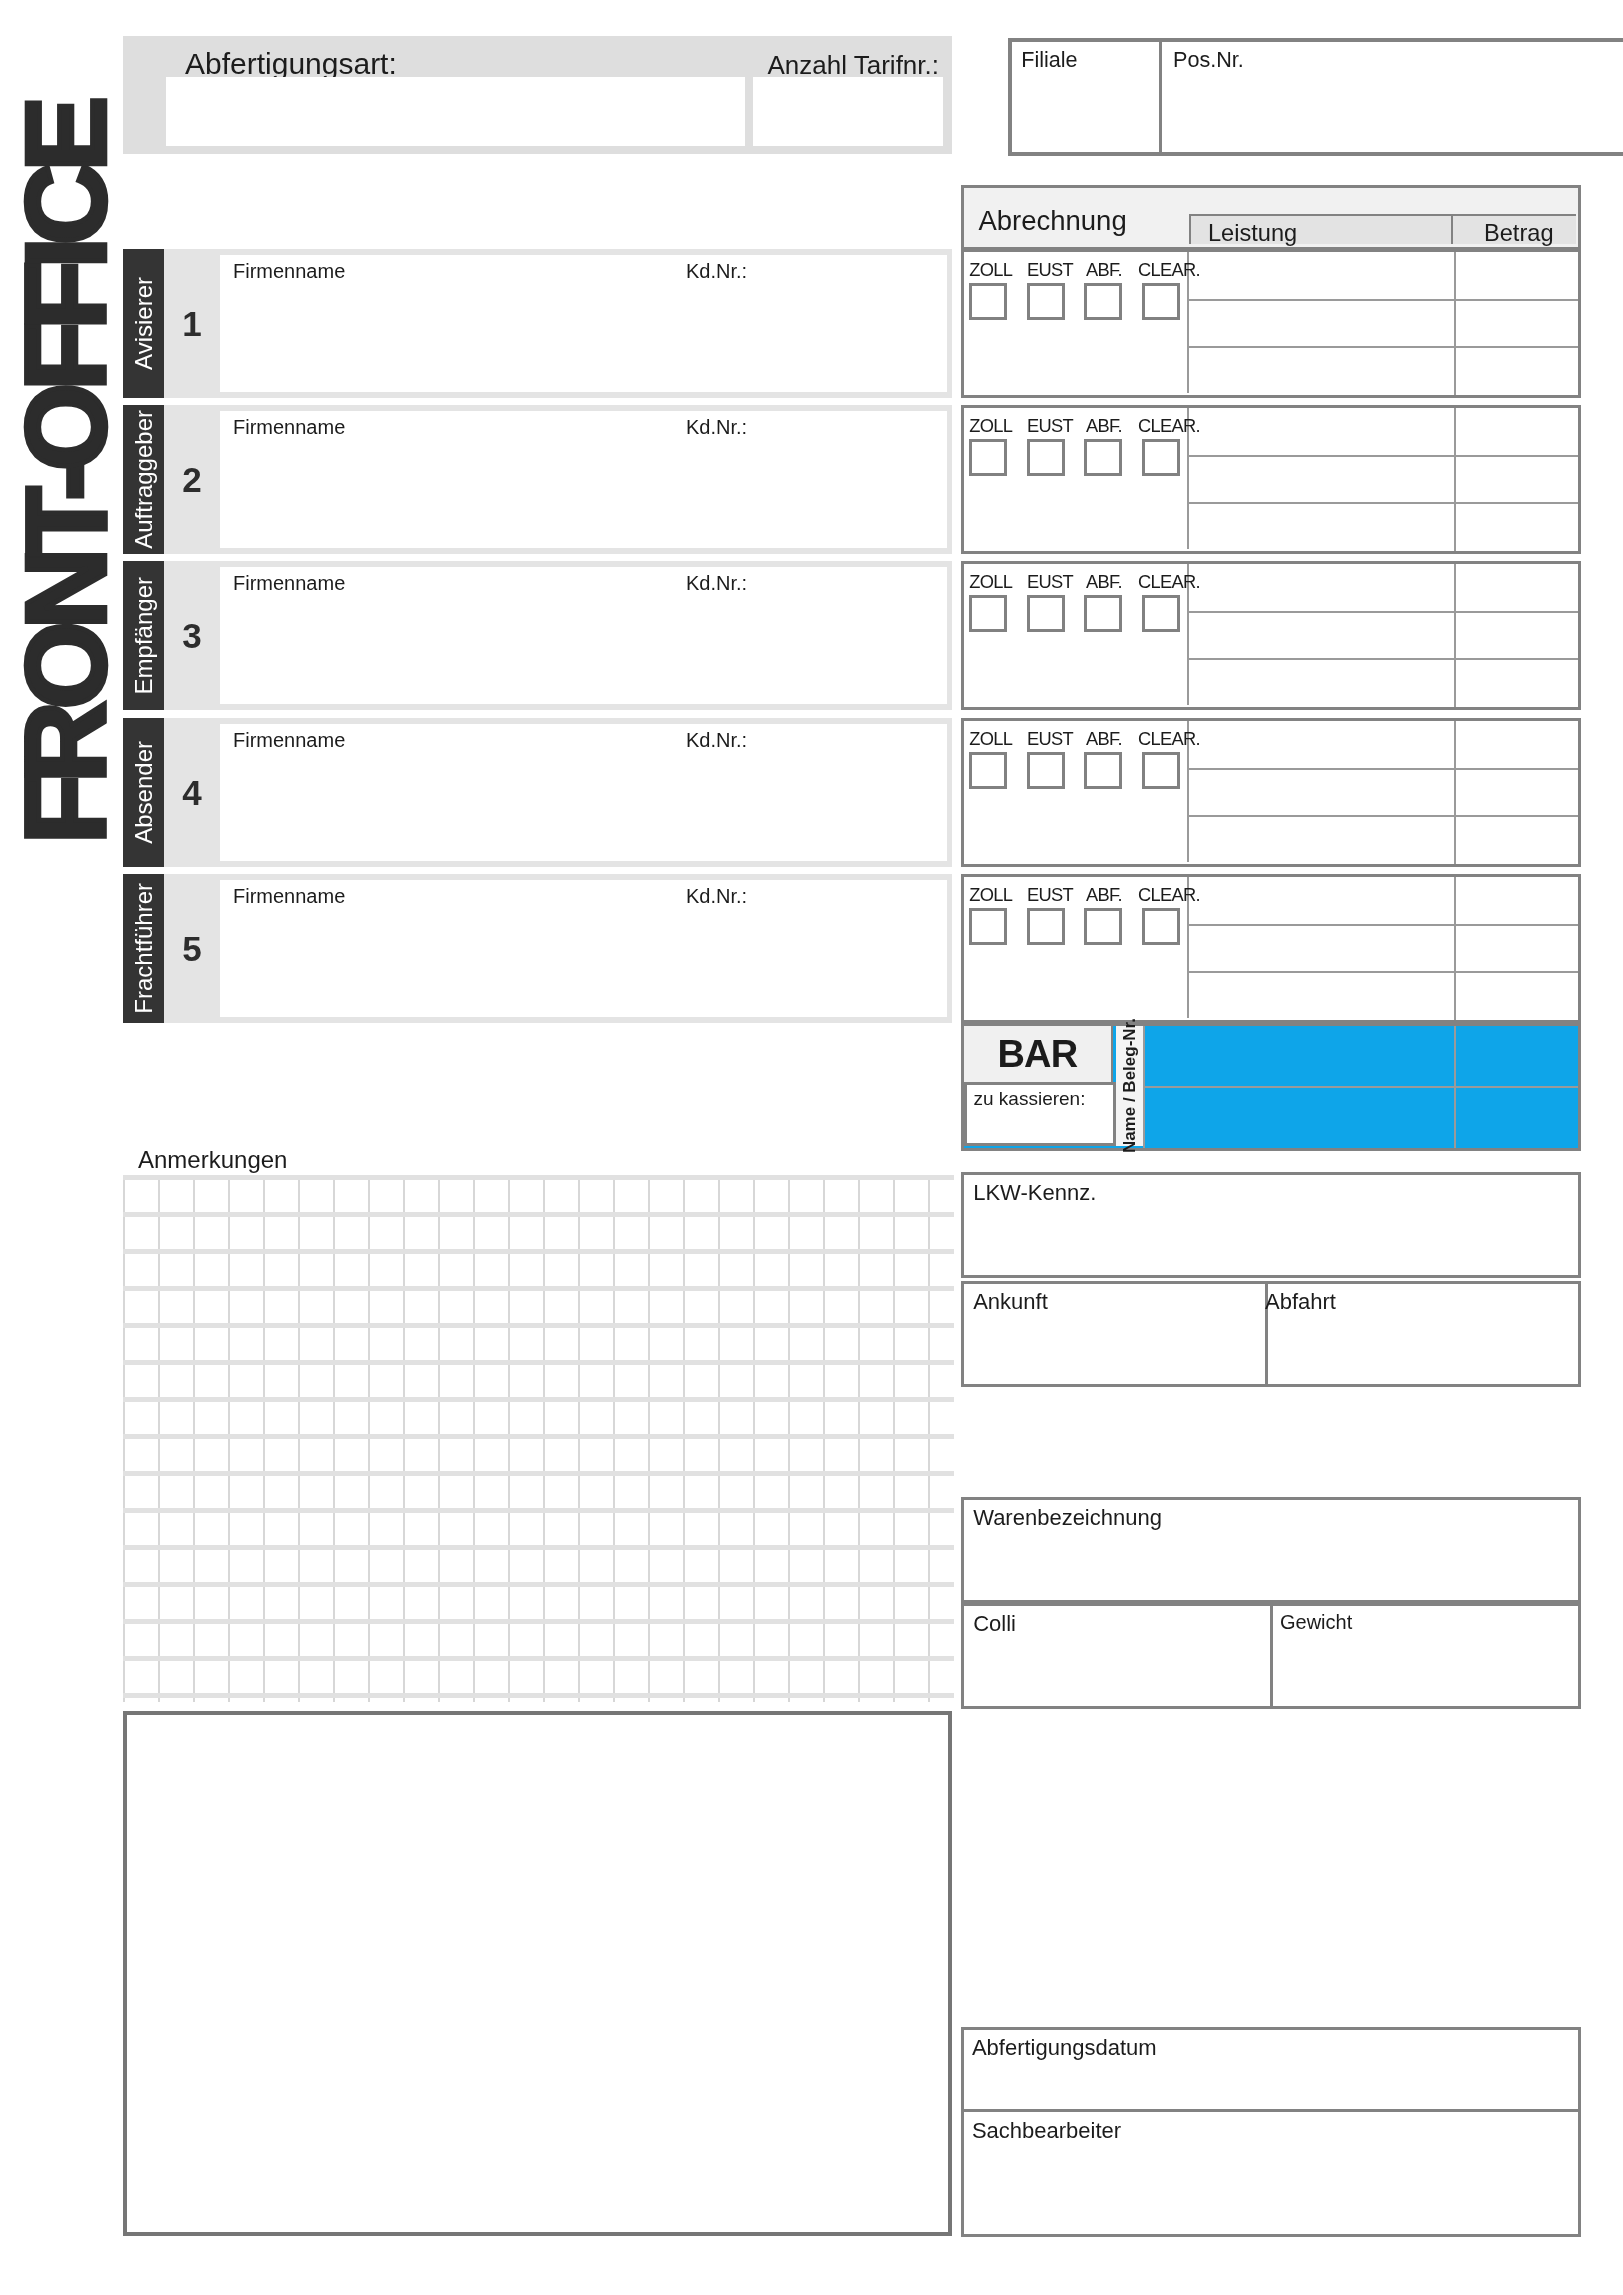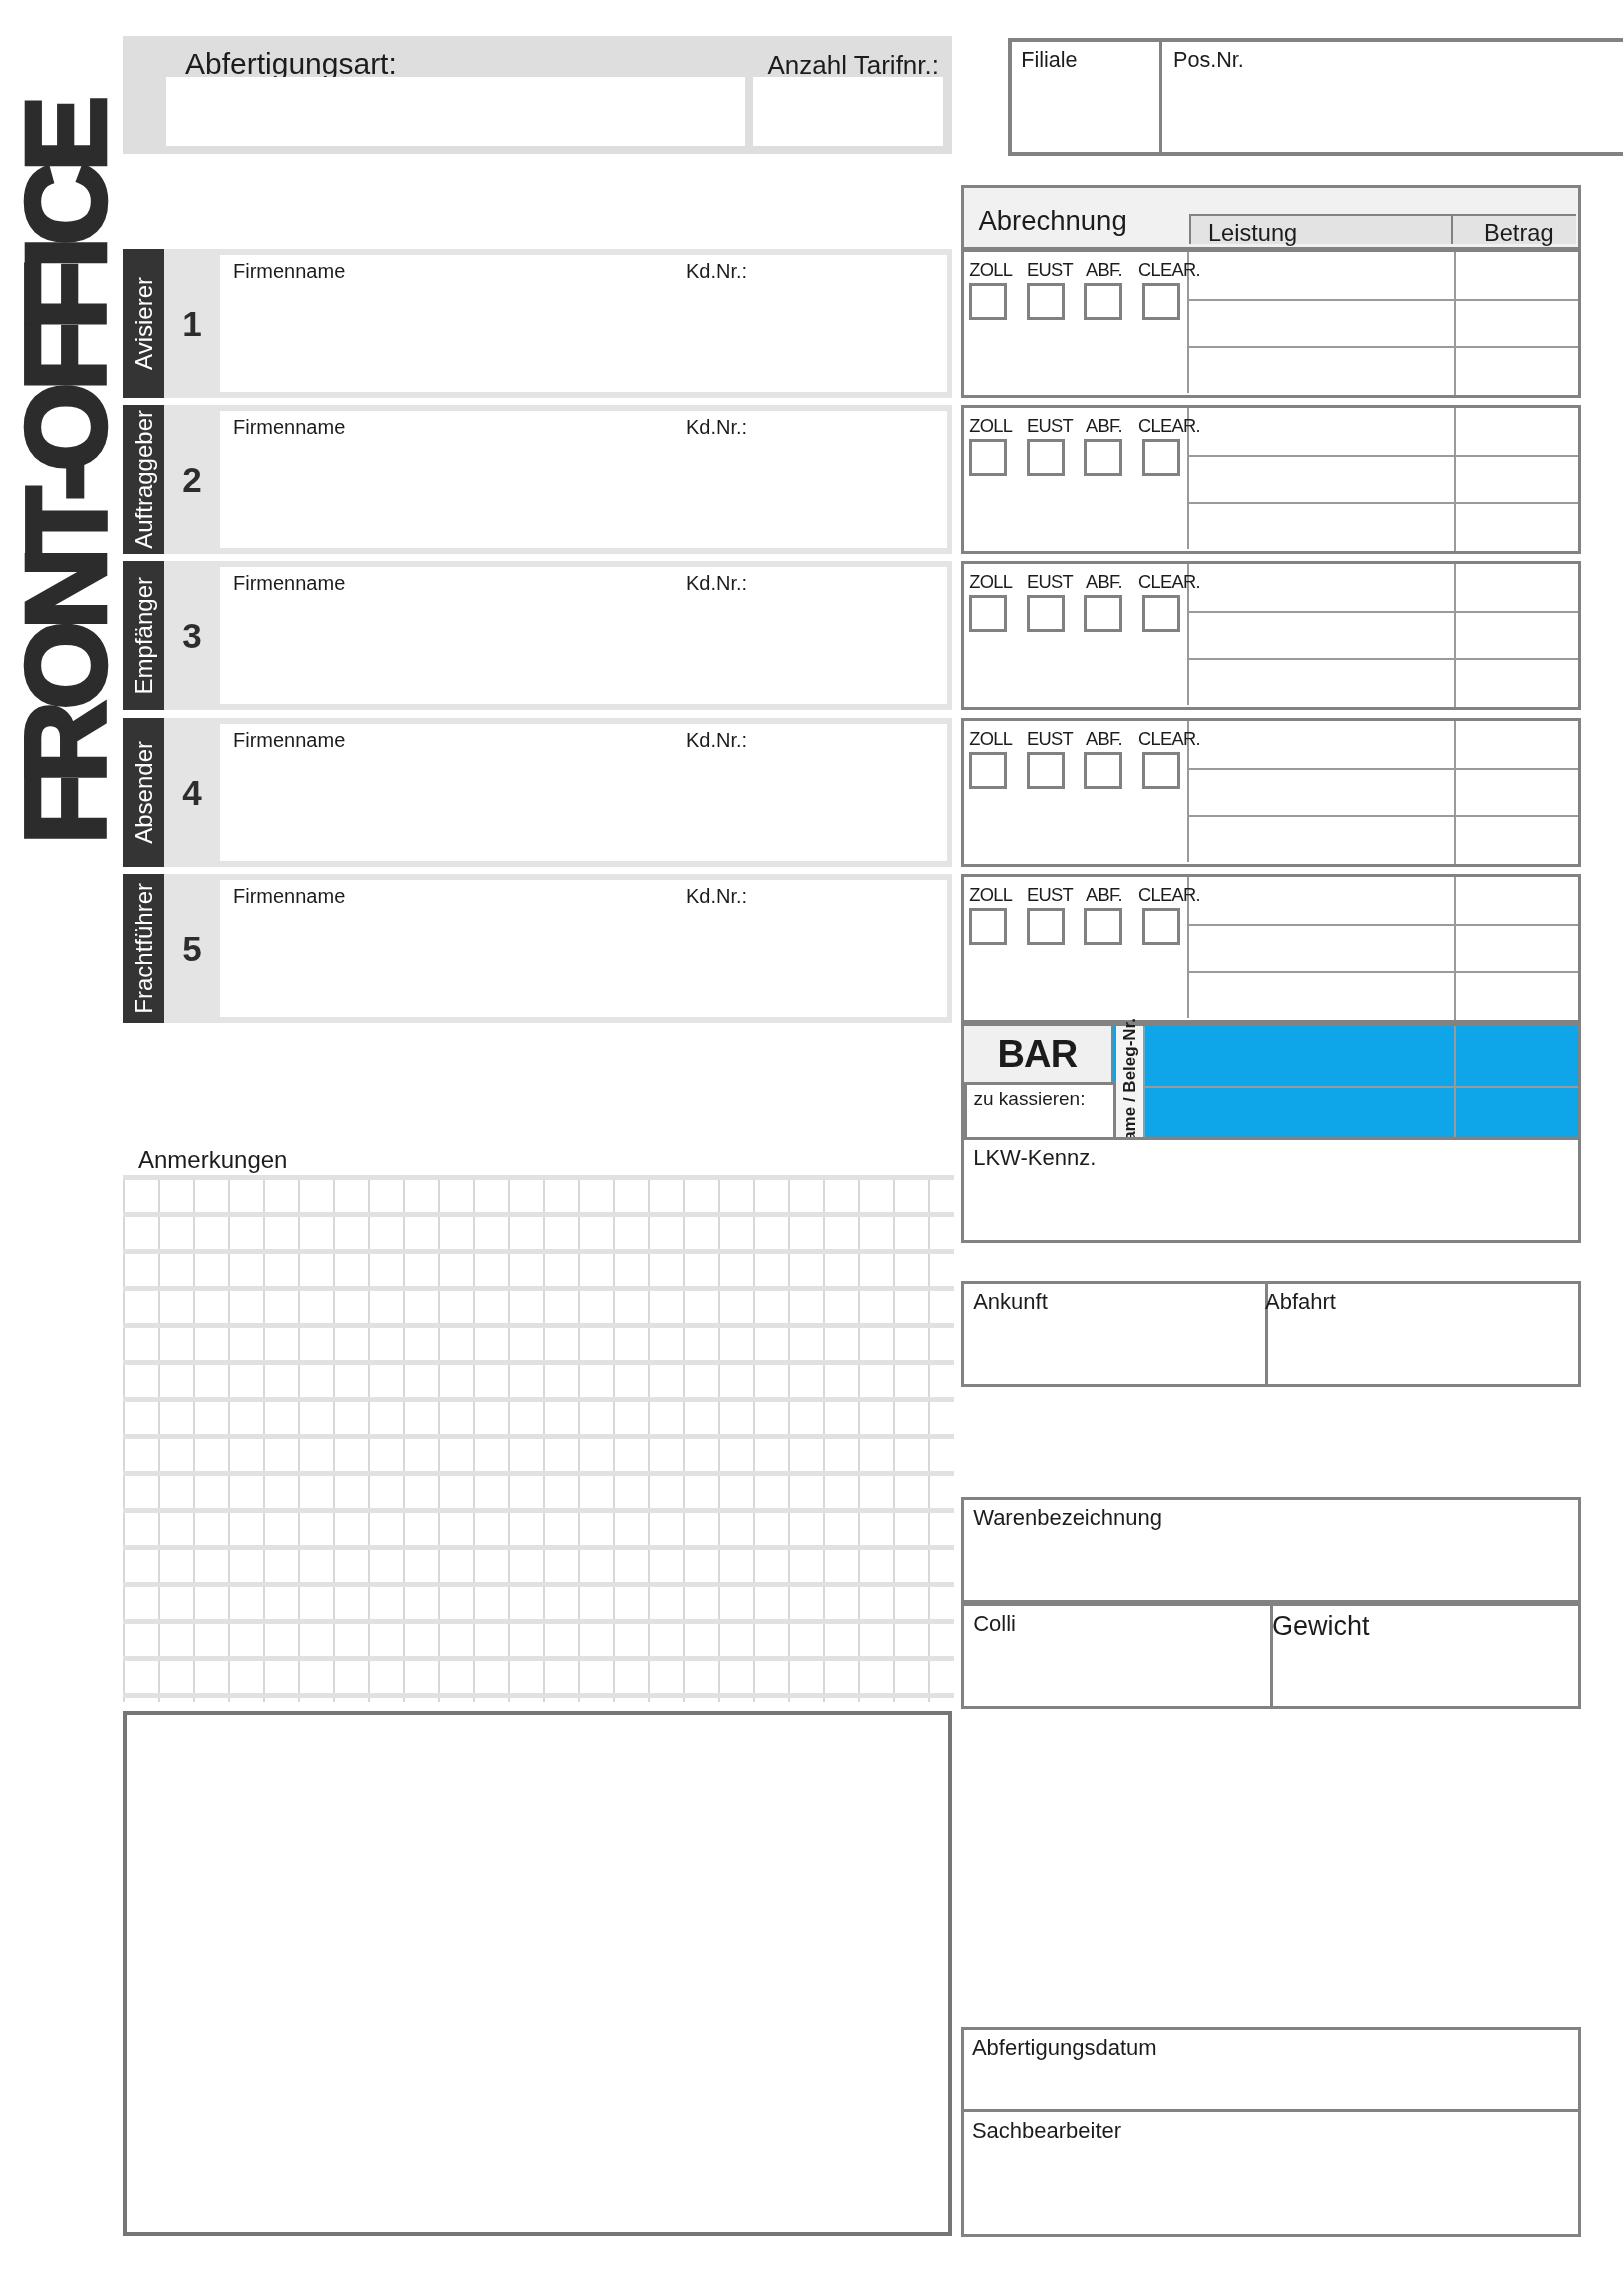--- a/index.html
+++ b/index.html
@@ -80,28 +80,28 @@
       repeating-linear-gradient(to bottom, #e1e1e1 0, #e1e1e1 4.6px, transparent 4.6px, transparent 37px),
       repeating-linear-gradient(to right, #d7d7d7 0, #d7d7d7 2px, transparent 2px, transparent 35px);
   }
 
   
   .big-box { left:123px; top:1711px; width:829px; height:525px; border:4.6px solid #767676; background:#fff; }
 
   
   .rbox { left:961px; width:620px; border:3.9px solid #828282; background:#fff; }
   .rbox-label { left:9.2px; top:5.2px; font-size:22px; }
-  .lkw-box { top:1137px; height:106px; }
+  .lkw-box { top:1172px; height:106px; }
   .aa-box { top:1281px; height:106px; }
   .aa-div { left:301px; top:0; bottom:0; width:3.3px; background:#828282; }
   .abfahrt-label { left:301px; top:5.2px; font-size:22px; }
   .waren-box { top:1497px; height:106px; }
   .cg-box { top:1603px; height:106px; }
   .cg-div { left:306px; top:0; bottom:0; width:3.3px; background:#828282; }
-  .gewicht-label { left:308px; top:5.2px; font-size:27px; }
+  .gewicht-label { left:316px; top:5.2px; font-size:20px; }
   .ds-box { top:2027px; height:210px; border-width:3.3px; }
   .ds-div { left:0; right:0; top:79px; height:3.3px; background:#828282; }
   .datum-label { left:7.9px; top:5.2px; font-size:22px; }
   .sach-label { left:7.9px; top:88px; font-size:22px; }
 </style>
 </head>
 <body>
 
 <div id="page">
 

